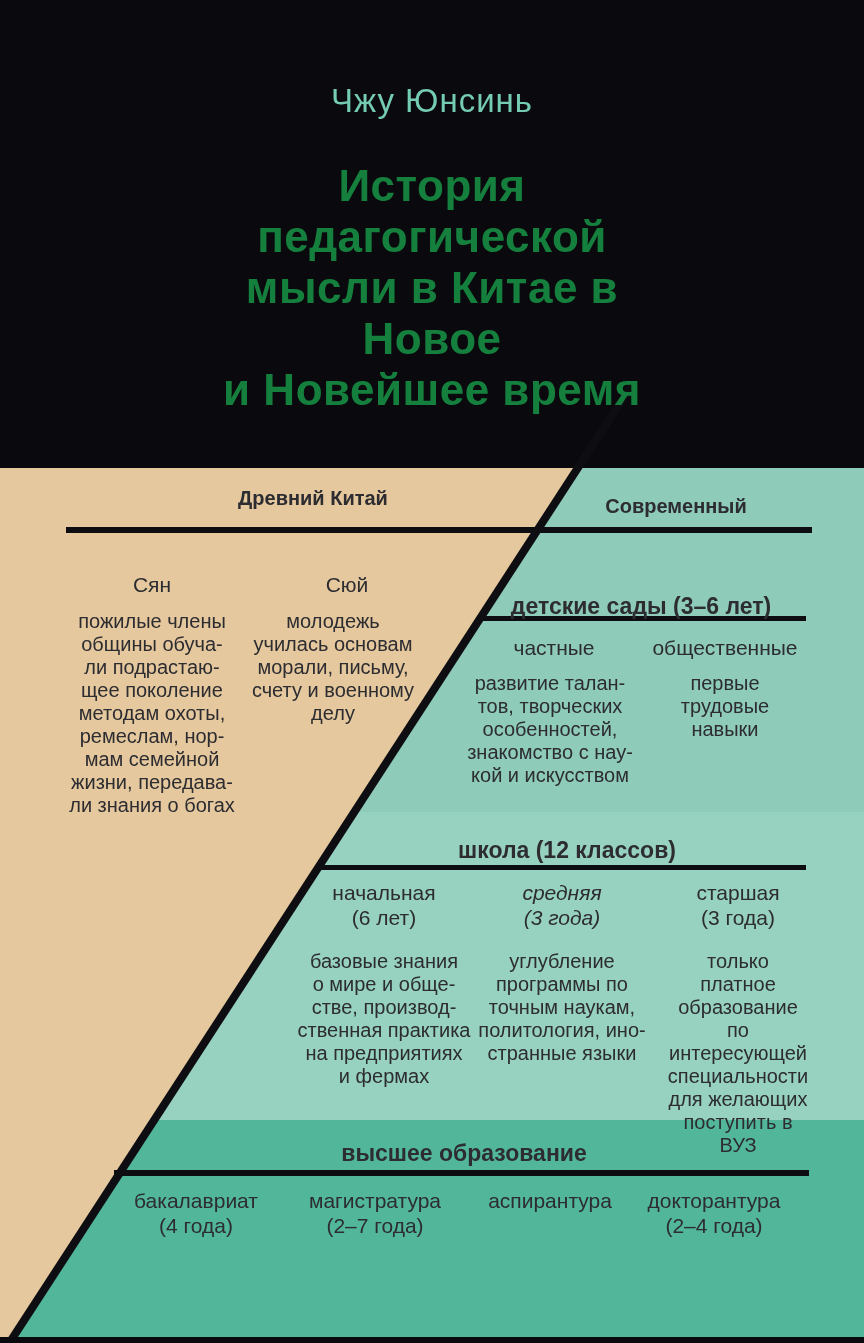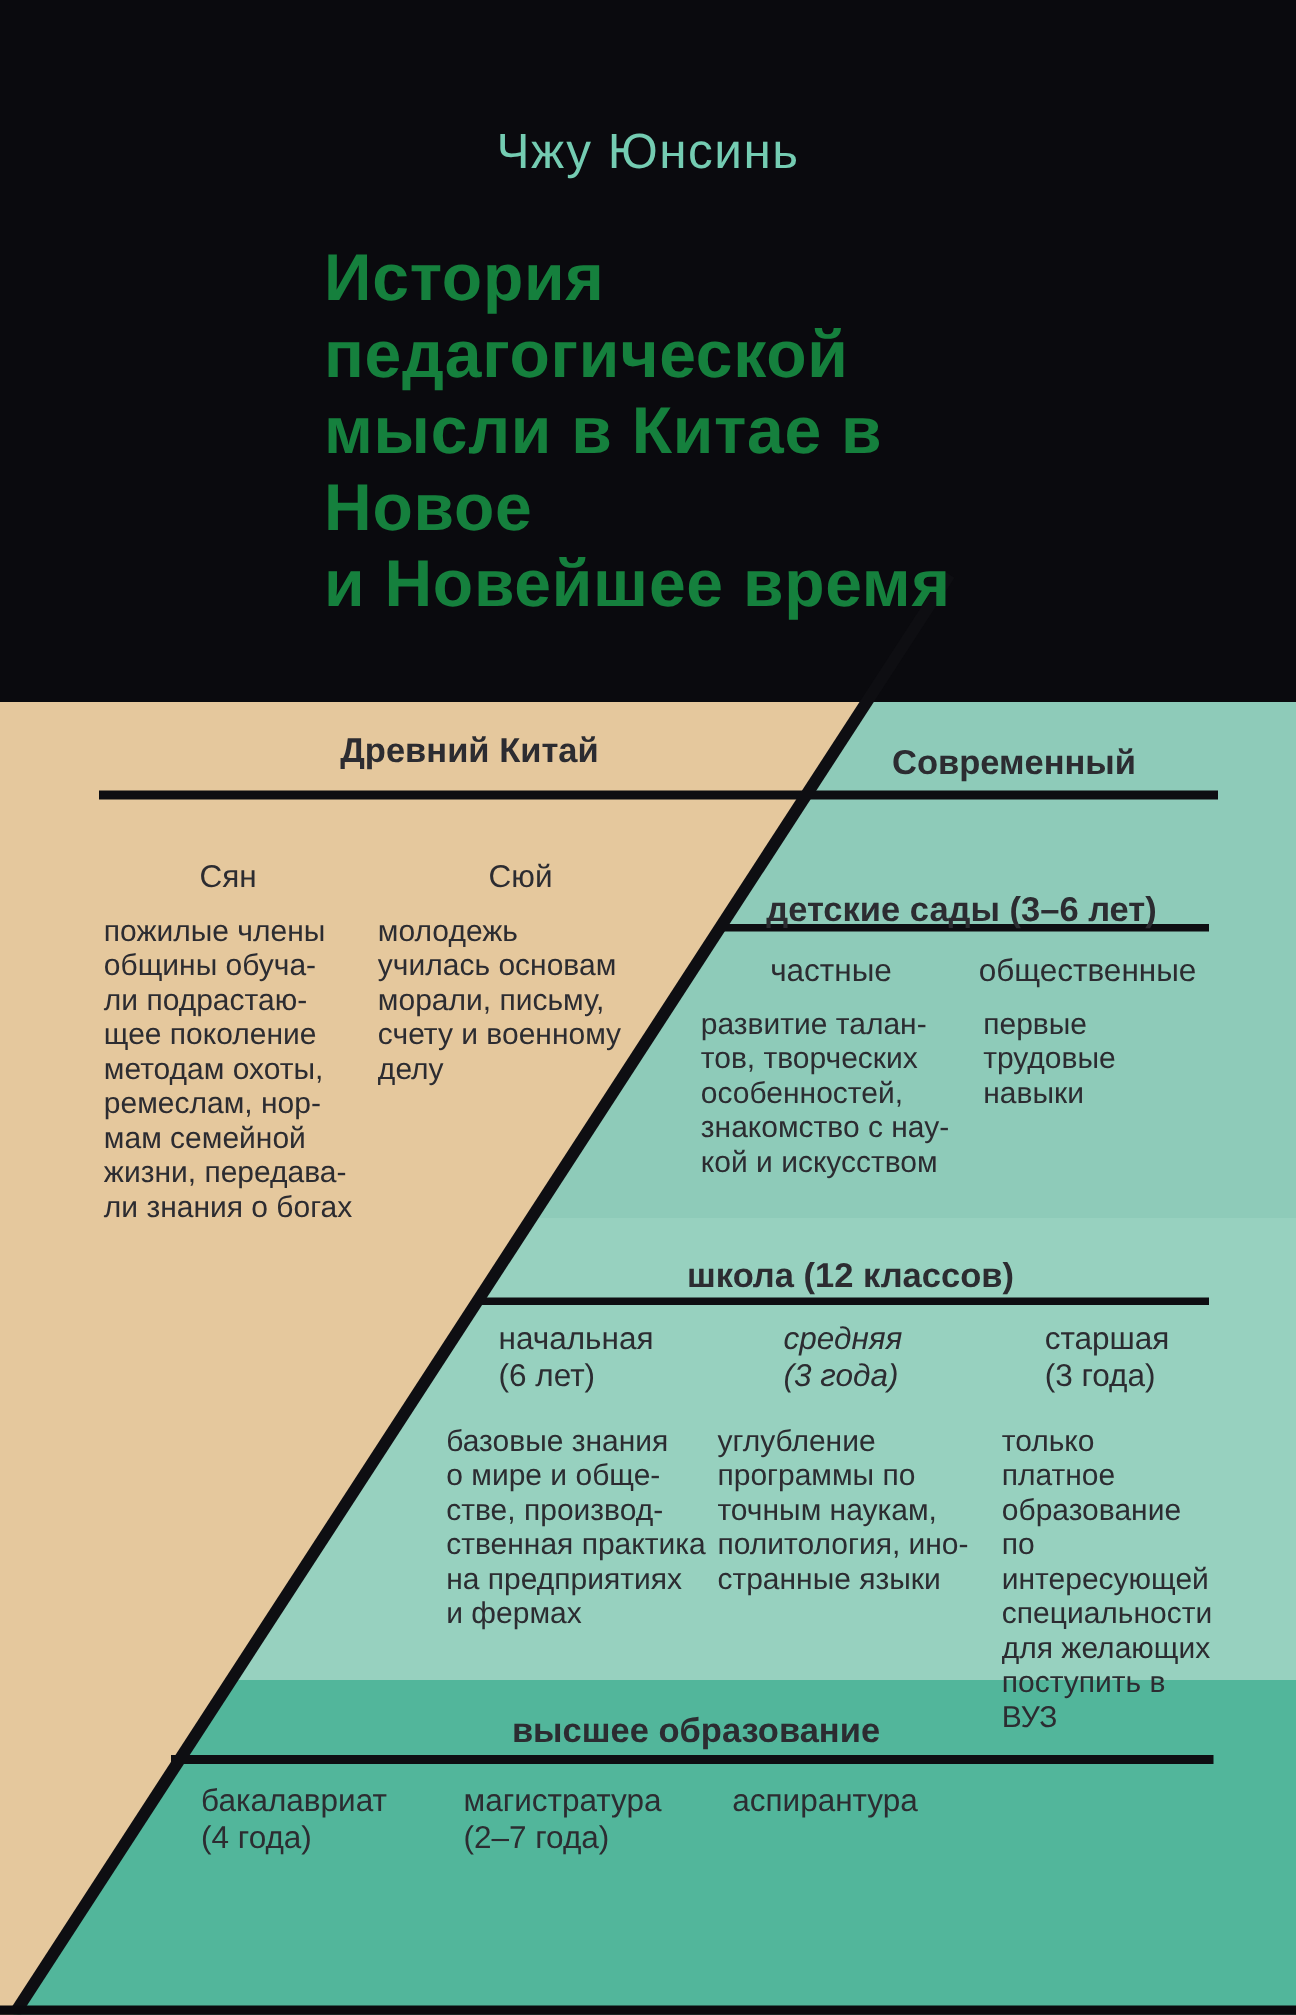--- a/index.html
+++ b/index.html
@@ -5,34 +5,34 @@
   html,body{margin:0;padding:0;background:#222;}
   .cover{
     position:relative;
     width:864px;height:1343px;
     margin:0 auto;
     background:#0a0a0e;
     overflow:hidden;
     font-family:"Liberation Sans","DejaVu Sans",sans-serif;
   }
   .backdrop{position:absolute;left:0;top:0;width:864px;height:1343px;}
-  .txt{position:absolute;transform:translateX(-50%);color:#2c2c31;}
+  .txt{position:absolute;transform:translateX(-50%);text-align:center;color:#2c2c31;}
   .author{
     top:82px;left:432px;
     font-size:33px;font-weight:400;letter-spacing:1px;
     color:#74ccb2;
   }
   .title{
     top:160px;left:432px;
     font-size:44px;font-weight:700;line-height:51px;
     letter-spacing:.5px;
     color:#15803d;
     white-space:pre-line;
   }
-  .panel-header{font-size:23px;font-weight:700;white-space:nowrap;}
+  .panel-header{font-size:20px;font-weight:700;white-space:nowrap;}
   .ancient-header{top:487px;left:313px;}
   .modern-header{top:495px;left:676px;}
   .section-header{font-size:23px;font-weight:700;white-space:nowrap;}
   .kinder-header{top:593px;left:641px;}
   .school-header{top:837px;left:567px;}
   .higher-header{top:1140px;left:464px;}
   .col-label{font-size:21px;line-height:25px;white-space:pre-line;}
   .col-text{font-size:20px;line-height:23px;white-space:pre-line;}
   .rule{position:absolute;height:5px;background:#0e0e12;}
   .rule-main{left:66px;top:527px;width:746px;height:6px;}
@@ -142,14 +142,16 @@
 специальности
 для желающих
 поступить в ВУЗ</div>
 
   <div class="txt section-header higher-header">высшее образование</div>
   <div class="txt col-label he1-label">бакалавриат
 (4 года)</div>
   <div class="txt col-label he2-label">магистратура
 (2–7 года)</div>
   <div class="txt col-label he3-label">аспирантура</div>
+  <div class="txt col-label he4-label">докторантура
+(2–4 года)</div>
 
 </div>
 
 </body></html>

